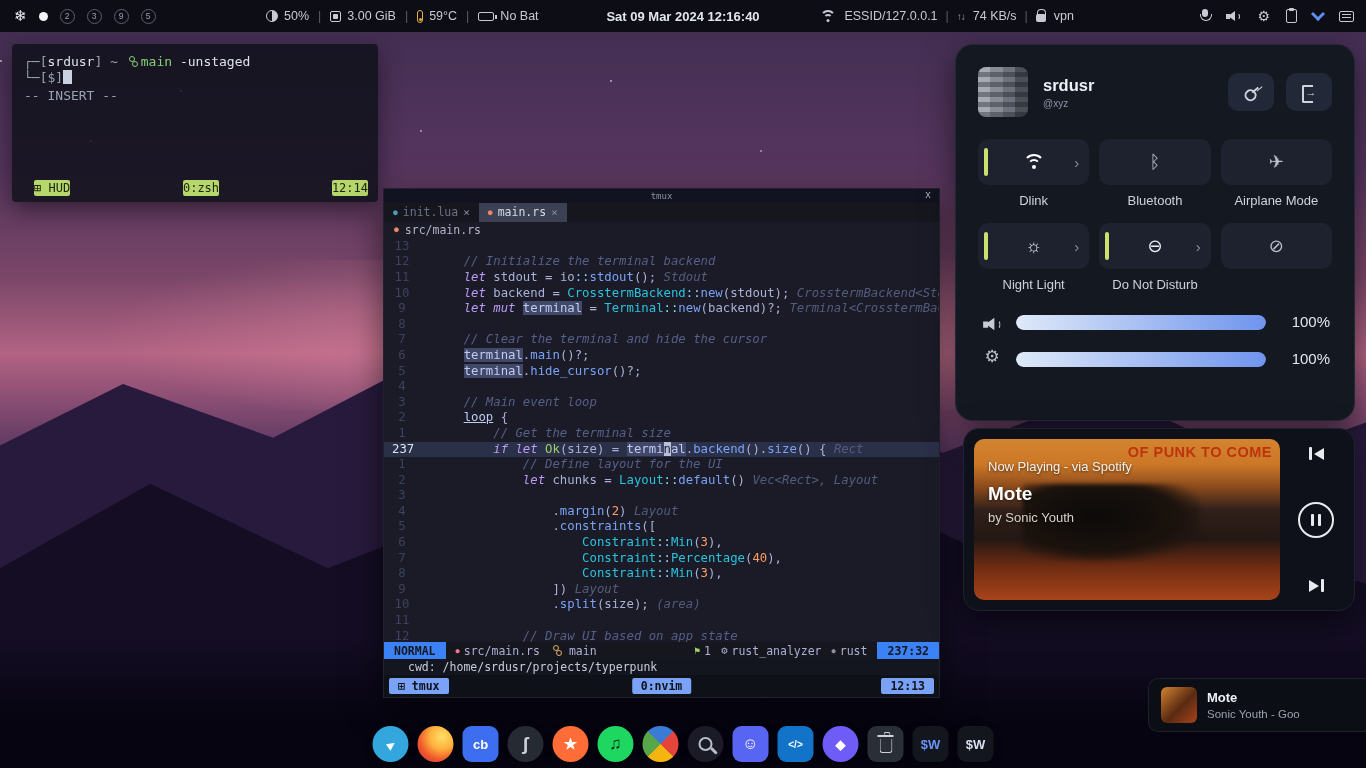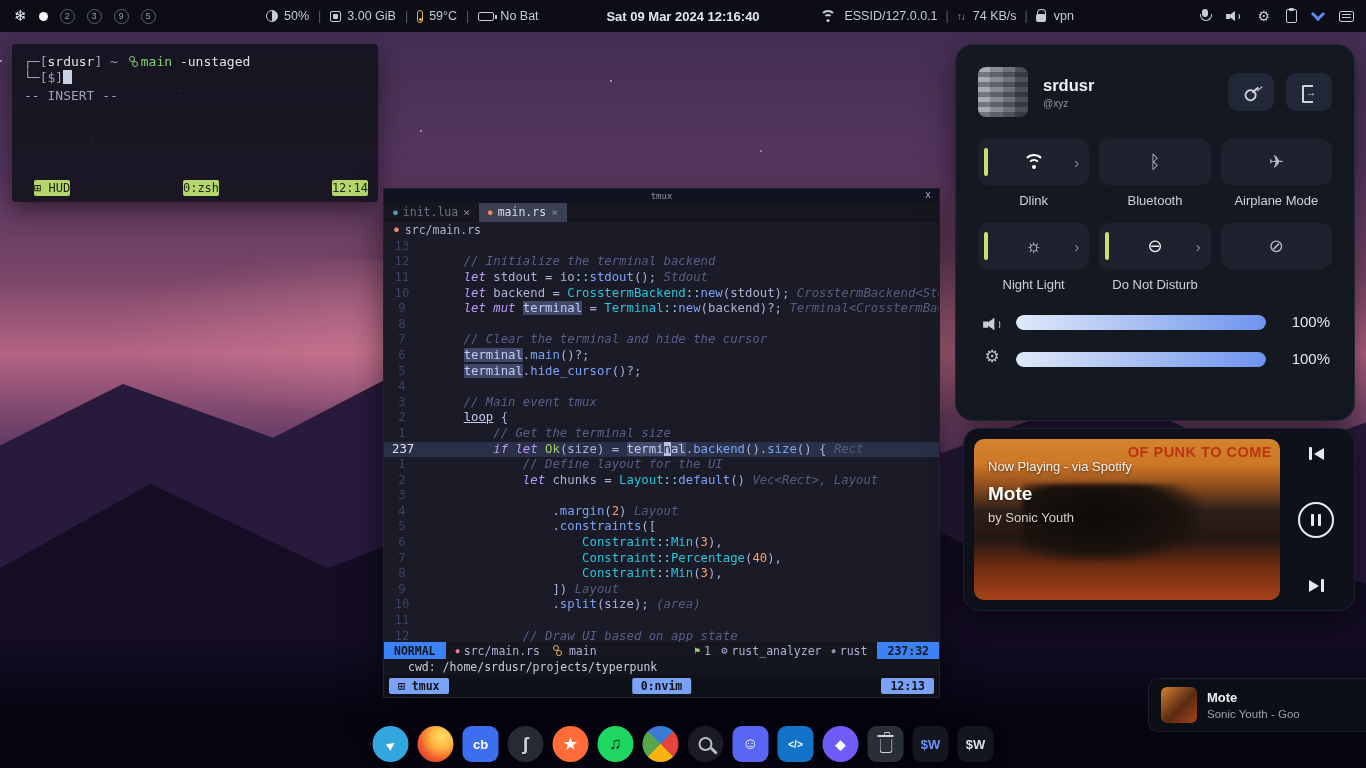--- a/index.html
+++ b/index.html
@@ -313,21 +313,21 @@
       <div class="row"><span class="ln">13</span><span class="codetxt"></span></div>
       <div class="row"><span class="ln">12</span><span class="codetxt"><span class="tok-w">    </span><span class="tok-c">// Initialize the terminal backend</span></span></div>
       <div class="row"><span class="ln">11</span><span class="codetxt"><span class="tok-w">    </span><span class="tok-k">let</span><span class="tok-w"> stdout = io</span><span class="tok-p">::</span><span class="tok-f">stdout</span><span class="tok-w">(); </span><span class="tok-h">Stdout</span></span></div>
       <div class="row"><span class="ln">10</span><span class="codetxt"><span class="tok-w">    </span><span class="tok-k">let</span><span class="tok-w"> backend = </span><span class="tok-t">CrosstermBackend</span><span class="tok-p">::</span><span class="tok-f">new</span><span class="tok-w">(stdout); </span><span class="tok-h">CrosstermBackend&lt;Stdout</span></span></div>
       <div class="row"><span class="ln">9</span><span class="codetxt"><span class="tok-w">    </span><span class="tok-k">let mut</span><span class="tok-w"> </span><span class="tok-sel">terminal</span><span class="tok-w"> = </span><span class="tok-t">Terminal</span><span class="tok-p">::</span><span class="tok-f">new</span><span class="tok-w">(backend)?; </span><span class="tok-h">Terminal&lt;CrosstermBacken</span></span></div>
       <div class="row"><span class="ln">8</span><span class="codetxt"></span></div>
       <div class="row"><span class="ln">7</span><span class="codetxt"><span class="tok-w">    </span><span class="tok-c">// Clear the terminal and hide the cursor</span></span></div>
       <div class="row"><span class="ln">6</span><span class="codetxt"><span class="tok-w">    </span><span class="tok-sel">terminal</span><span class="tok-w">.</span><span class="tok-f">main</span><span class="tok-w">()?;</span></span></div>
       <div class="row"><span class="ln">5</span><span class="codetxt"><span class="tok-w">    </span><span class="tok-sel">terminal</span><span class="tok-w">.</span><span class="tok-f">hide_cursor</span><span class="tok-w">()?;</span></span></div>
       <div class="row"><span class="ln">4</span><span class="codetxt"></span></div>
-      <div class="row"><span class="ln">3</span><span class="codetxt"><span class="tok-w">    </span><span class="tok-c">// Main event tmux</span></span></div>
+      <div class="row"><span class="ln">3</span><span class="codetxt"><span class="tok-w">    </span><span class="tok-c">// Main event loop</span></span></div>
       <div class="row"><span class="ln">2</span><span class="codetxt"><span class="tok-w">    </span><span class="tok-u">loop</span><span class="tok-w"> {</span></span></div>
       <div class="row"><span class="ln">1</span><span class="codetxt"><span class="tok-w">        </span><span class="tok-c">// Get the terminal size</span></span></div>
       <div class="row current"><span class="ln">237</span><span class="codetxt"><span class="tok-w">        </span><span class="tok-k">if let</span><span class="tok-w"> </span><span class="tok-g">Ok</span><span class="tok-w">(size) = </span><span class="tok-sel">termi</span><span class="tok-cu">n</span><span class="tok-sel">al</span><span class="tok-w">.</span><span class="tok-f">backend</span><span class="tok-w">().</span><span class="tok-f">size</span><span class="tok-w">() { </span><span class="tok-h">Rect</span></span></div>
       <div class="row"><span class="ln">1</span><span class="codetxt"><span class="tok-w">            </span><span class="tok-c">// Define layout for the UI</span></span></div>
       <div class="row"><span class="ln">2</span><span class="codetxt"><span class="tok-w">            </span><span class="tok-k">let</span><span class="tok-w"> chunks = </span><span class="tok-t">Layout</span><span class="tok-p">::</span><span class="tok-f">default</span><span class="tok-w">() </span><span class="tok-h">Vec&lt;Rect&gt;, Layout</span></span></div>
       <div class="row"><span class="ln">3</span></div>
       <div class="row"><span class="ln">4</span><span class="codetxt"><span class="tok-w">                .</span><span class="tok-f">margin</span><span class="tok-w">(</span><span class="tok-n">2</span><span class="tok-w">) </span><span class="tok-h">Layout</span></span></div>
       <div class="row"><span class="ln">5</span><span class="codetxt"><span class="tok-w">                .</span><span class="tok-f">constraints</span><span class="tok-w">([</span></span></div>
       <div class="row"><span class="ln">6</span><span class="codetxt"><span class="tok-w">                    </span><span class="tok-t">Constraint</span><span class="tok-p">::</span><span class="tok-t">Min</span><span class="tok-w">(</span><span class="tok-n">3</span><span class="tok-w">),</span></span></div>
       <div class="row"><span class="ln">7</span><span class="codetxt"><span class="tok-w">                    </span><span class="tok-t">Constraint</span><span class="tok-p">::</span><span class="tok-t">Percentage</span><span class="tok-w">(</span><span class="tok-n">40</span><span class="tok-w">),</span></span></div>

